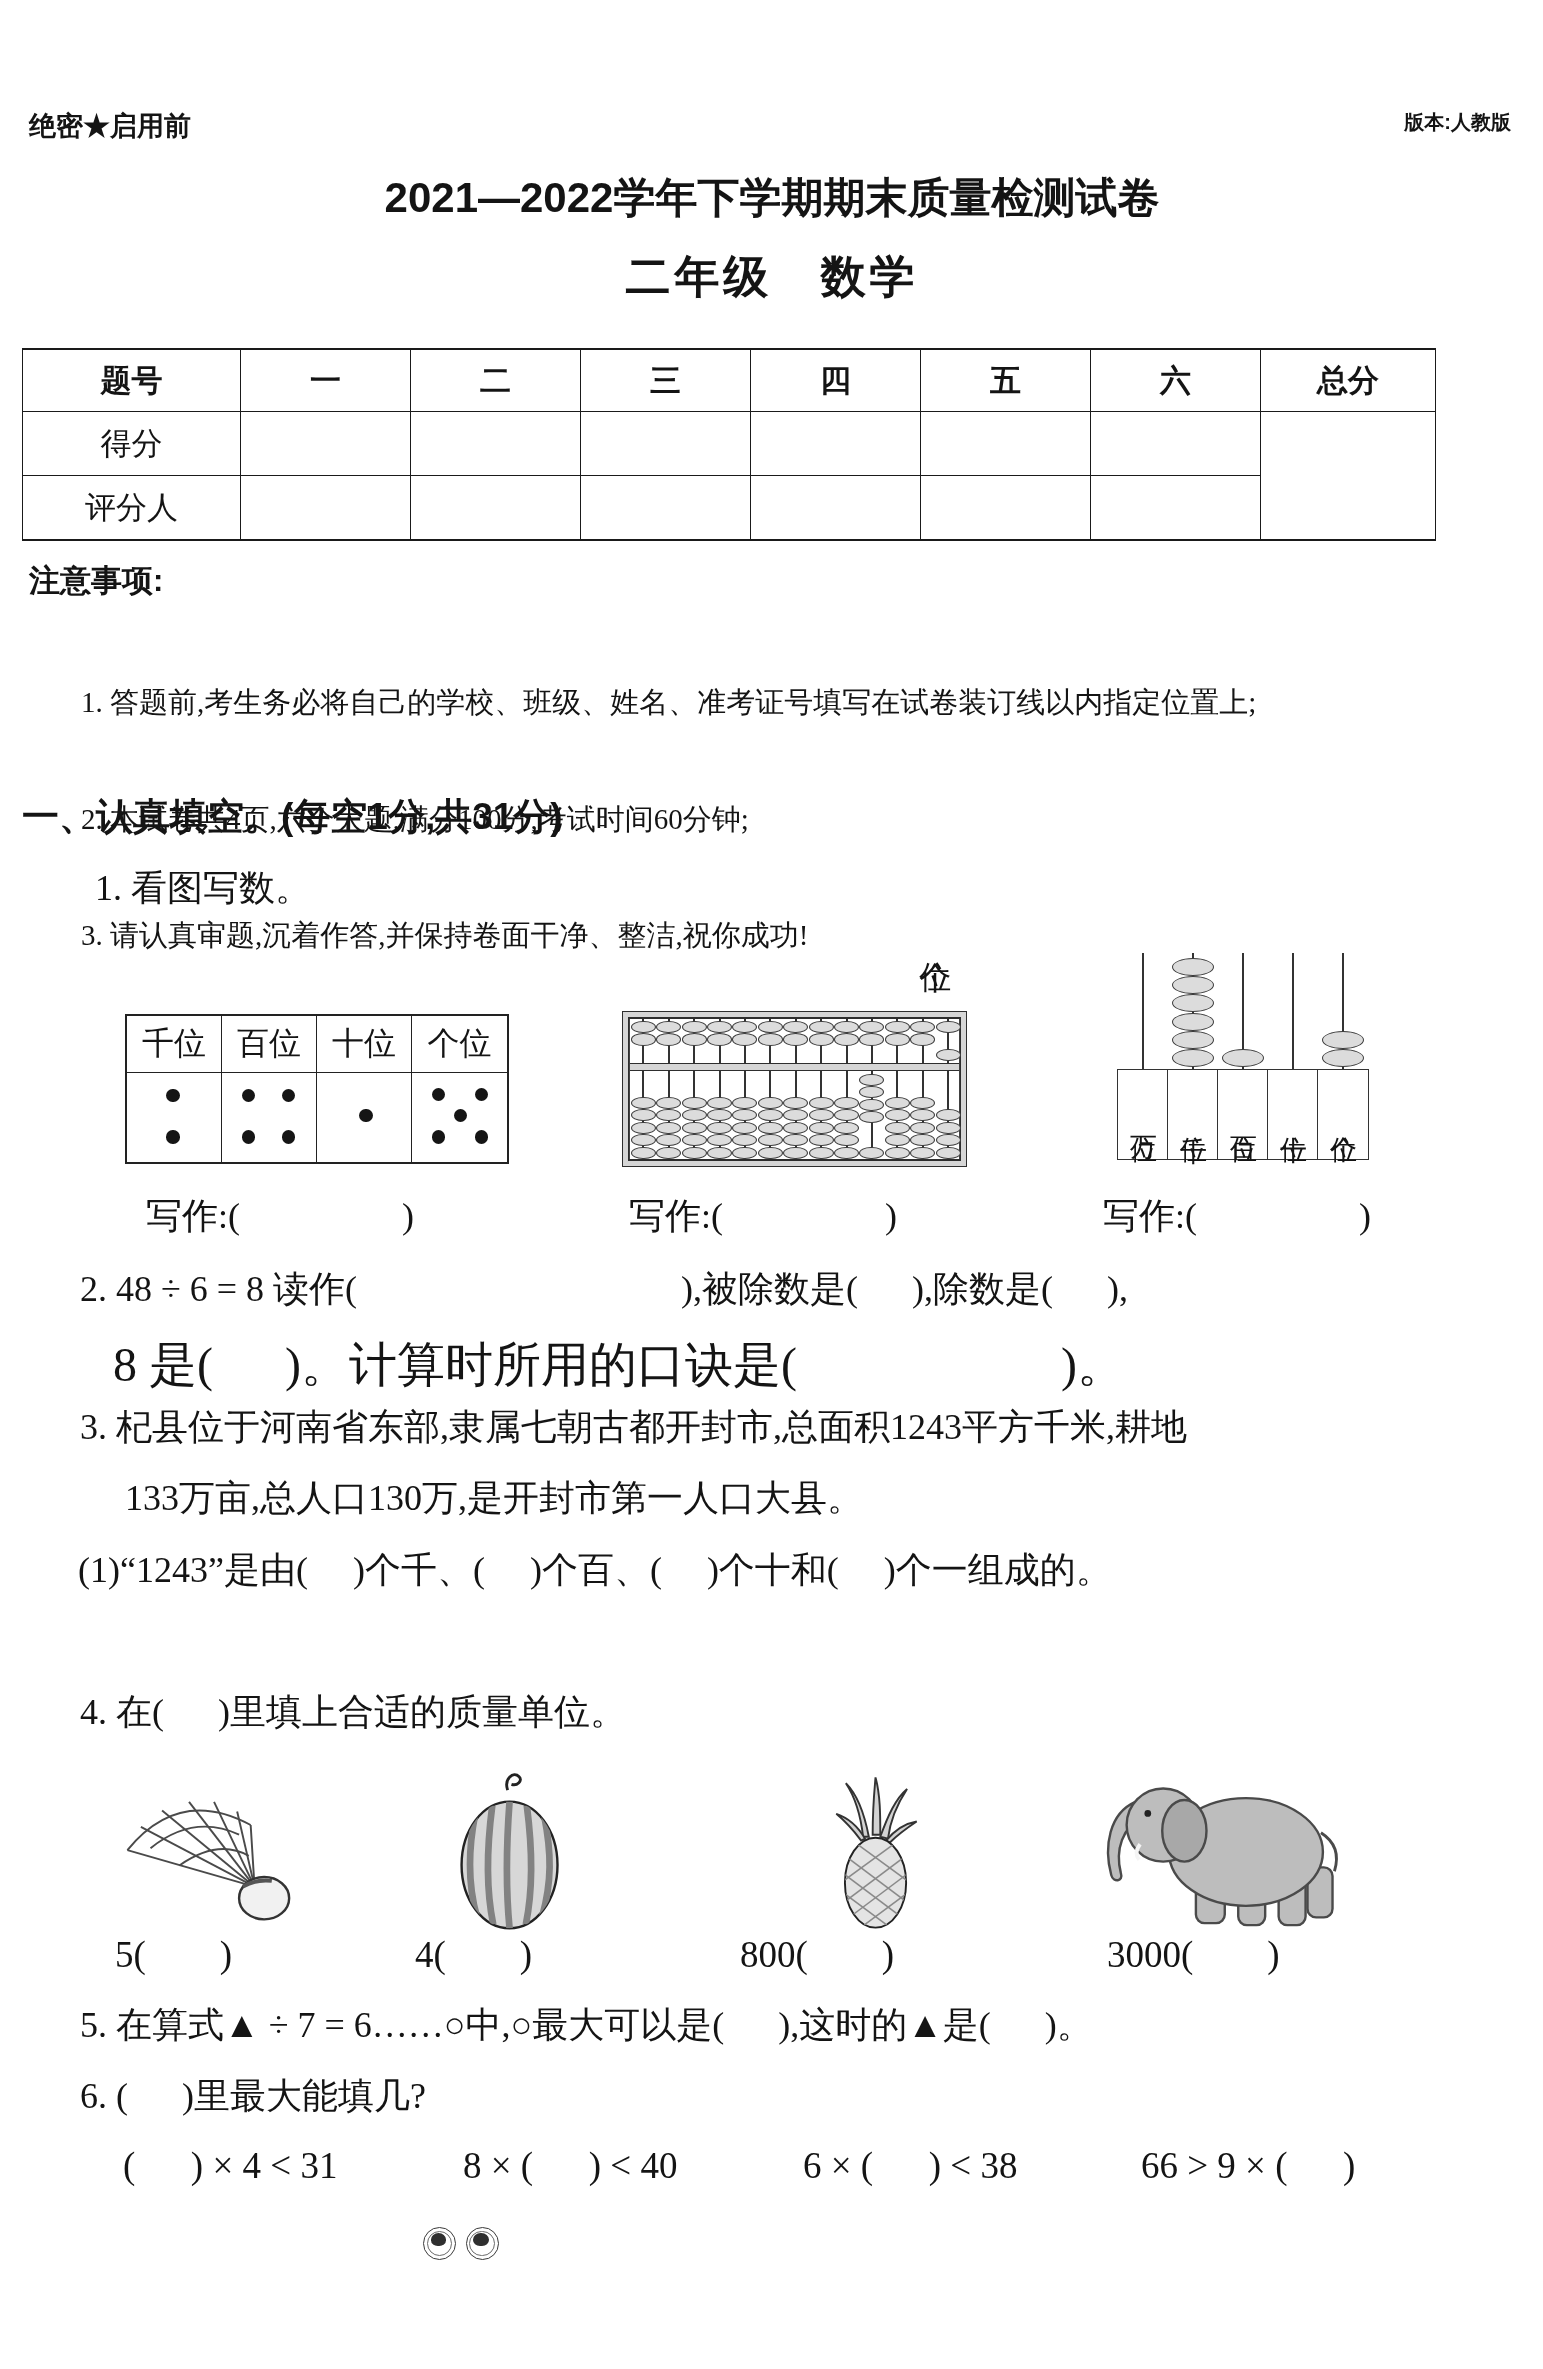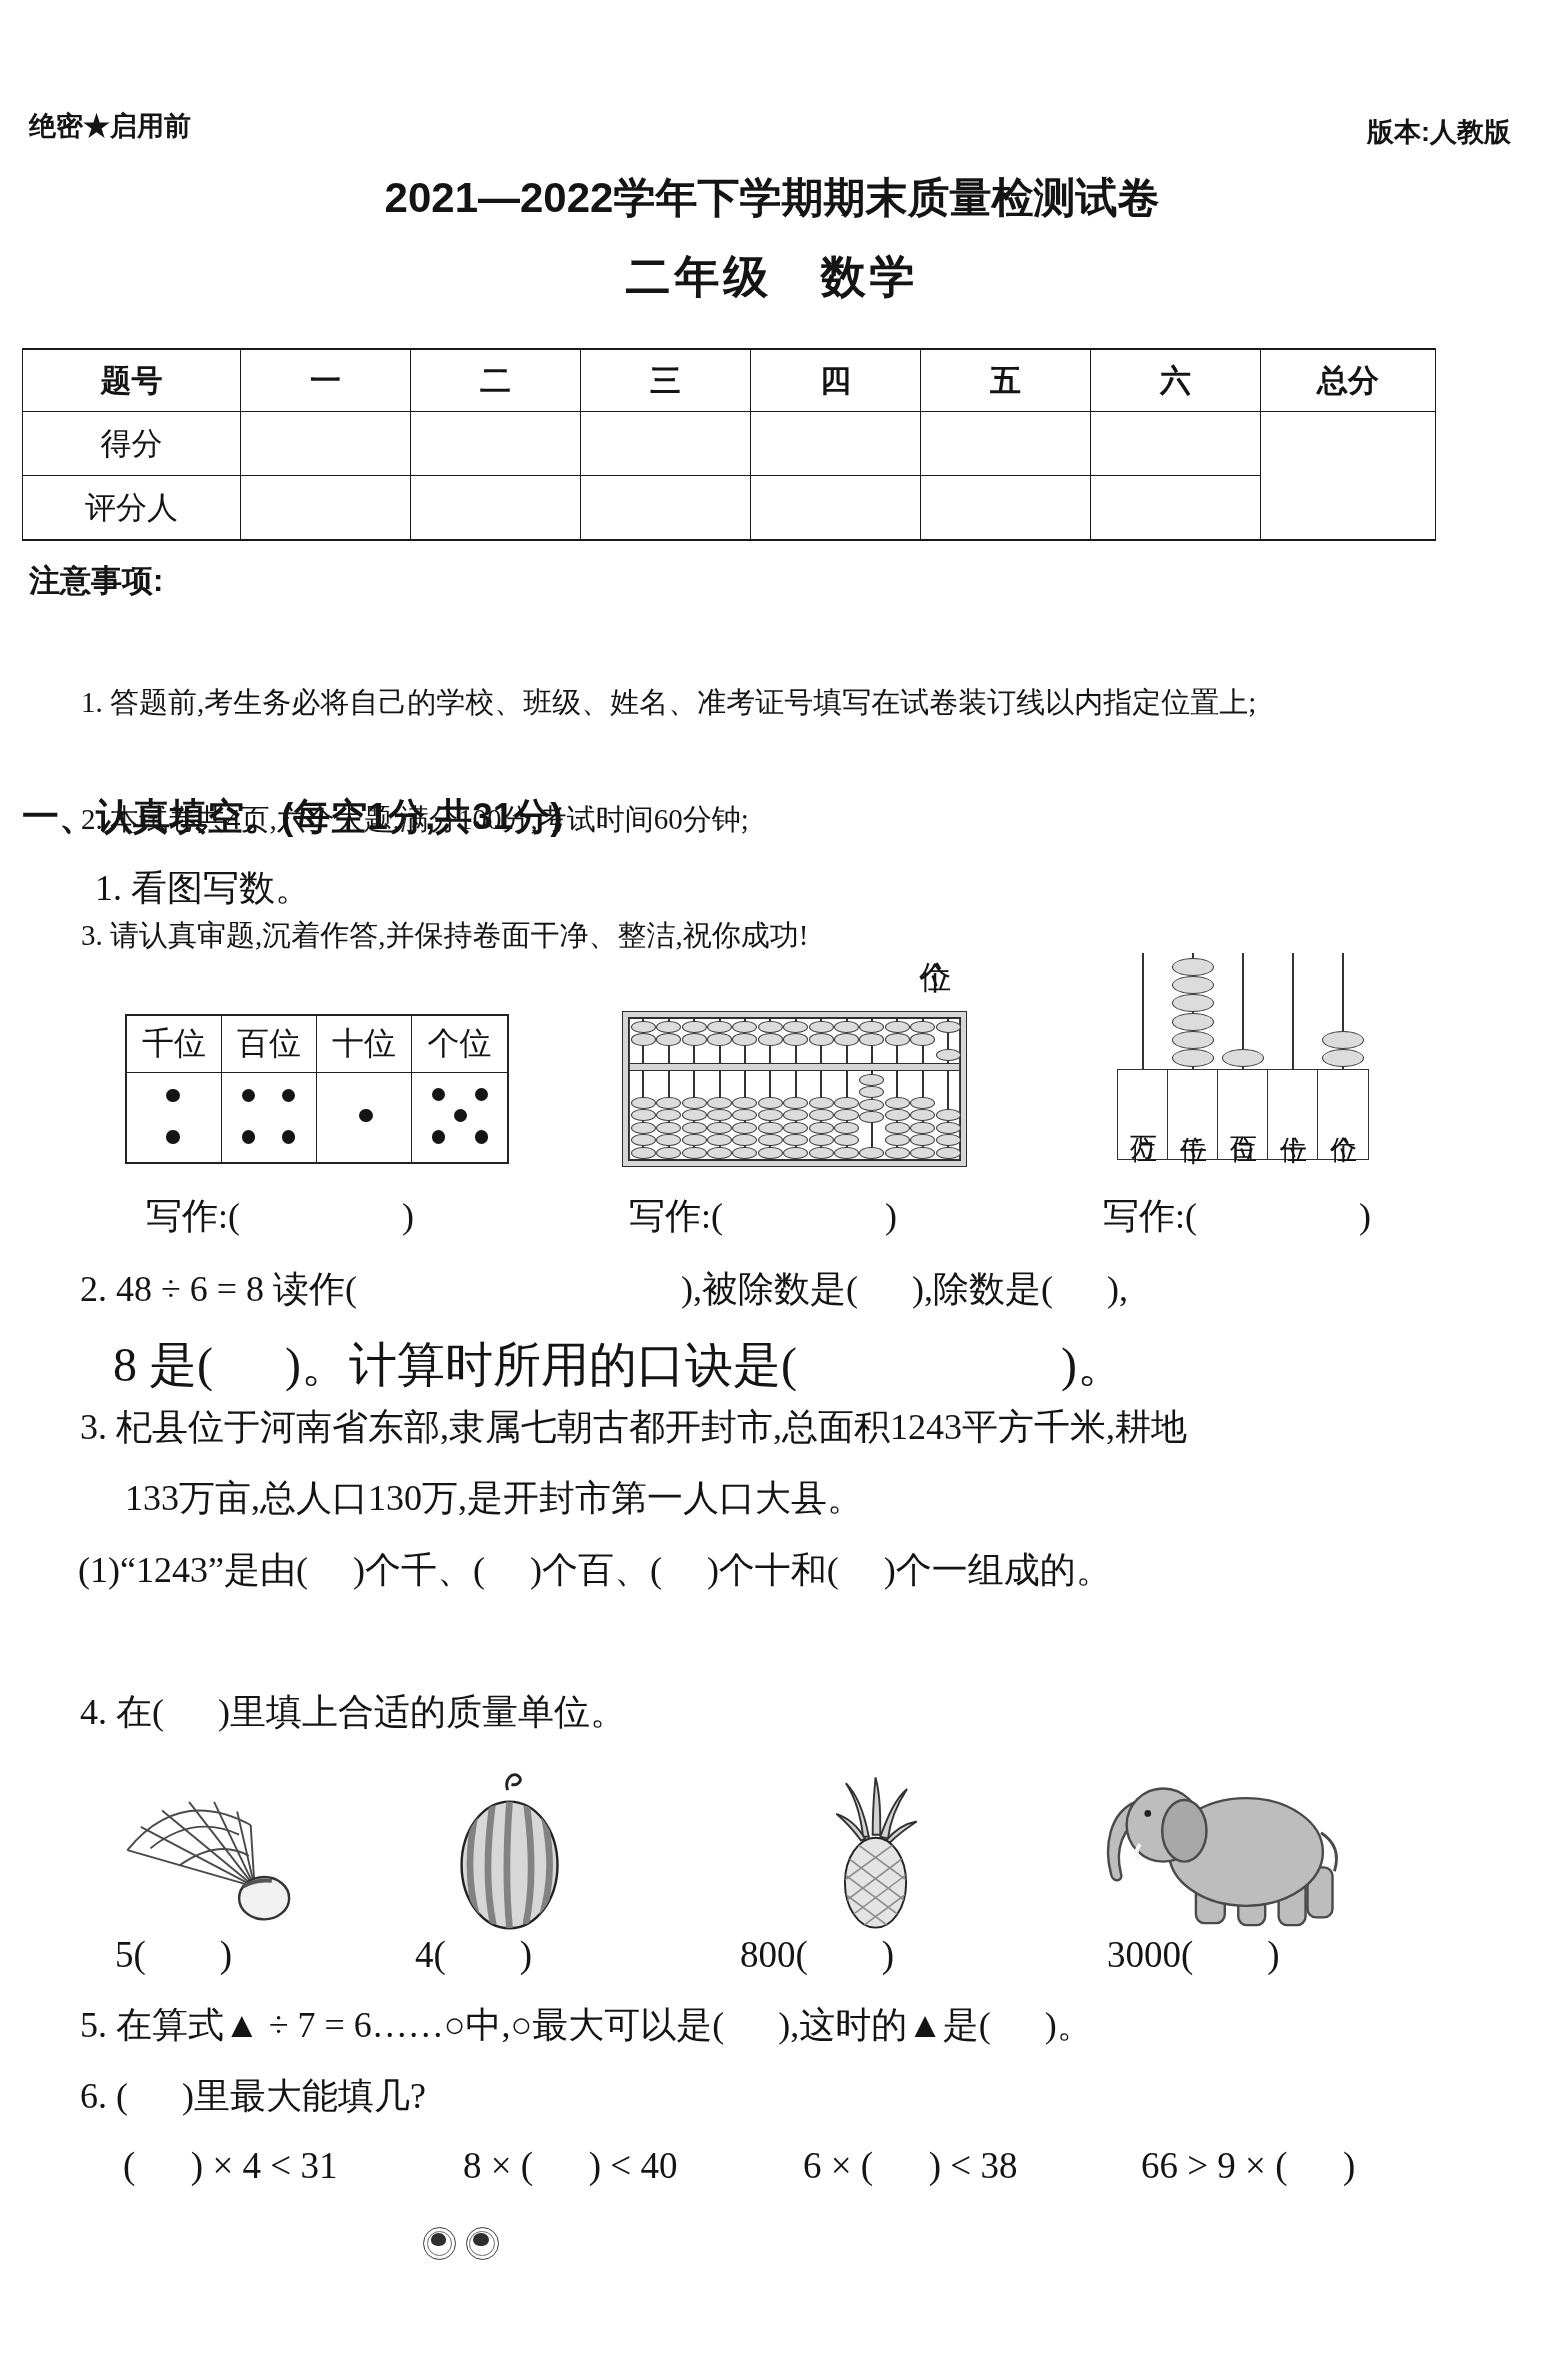--- a/index.html
+++ b/index.html
@@ -44,21 +44,21 @@
                background:#2f2f2f;}
   .seal::before{content:"";position:absolute;left:2.9px;top:2.9px;right:2.9px;bottom:2.9px;border-radius:50%;
                 border:1px solid #6a6a6a;}
 </style>
 </head>
 <body>
 
 <div class="page">
 
   <div class="abs hei" style="left:29px;top:111px;font-size:27px;">绝密★启用前</div>
-  <div class="abs hei" style="right:33px;top:117px;font-size:27px;">版本:人教版</div>
+  <div class="abs hei" style="right:33px;top:111px;font-size:20px;">版本:人教版</div>
 
   <div class="abs hei ctr" style="top:173px;font-size:42px;">2021—2022学年下学期期末质量检测试卷</div>
   <div class="abs hei ctr" style="top:250px;font-size:45px;letter-spacing:3.8px;">二年级　数学</div>
 
   <table id="score-table">
     <colgroup>
       <col style="width:218px">
         <col style="width:170px">
         <col style="width:170px">
         <col style="width:170px">

